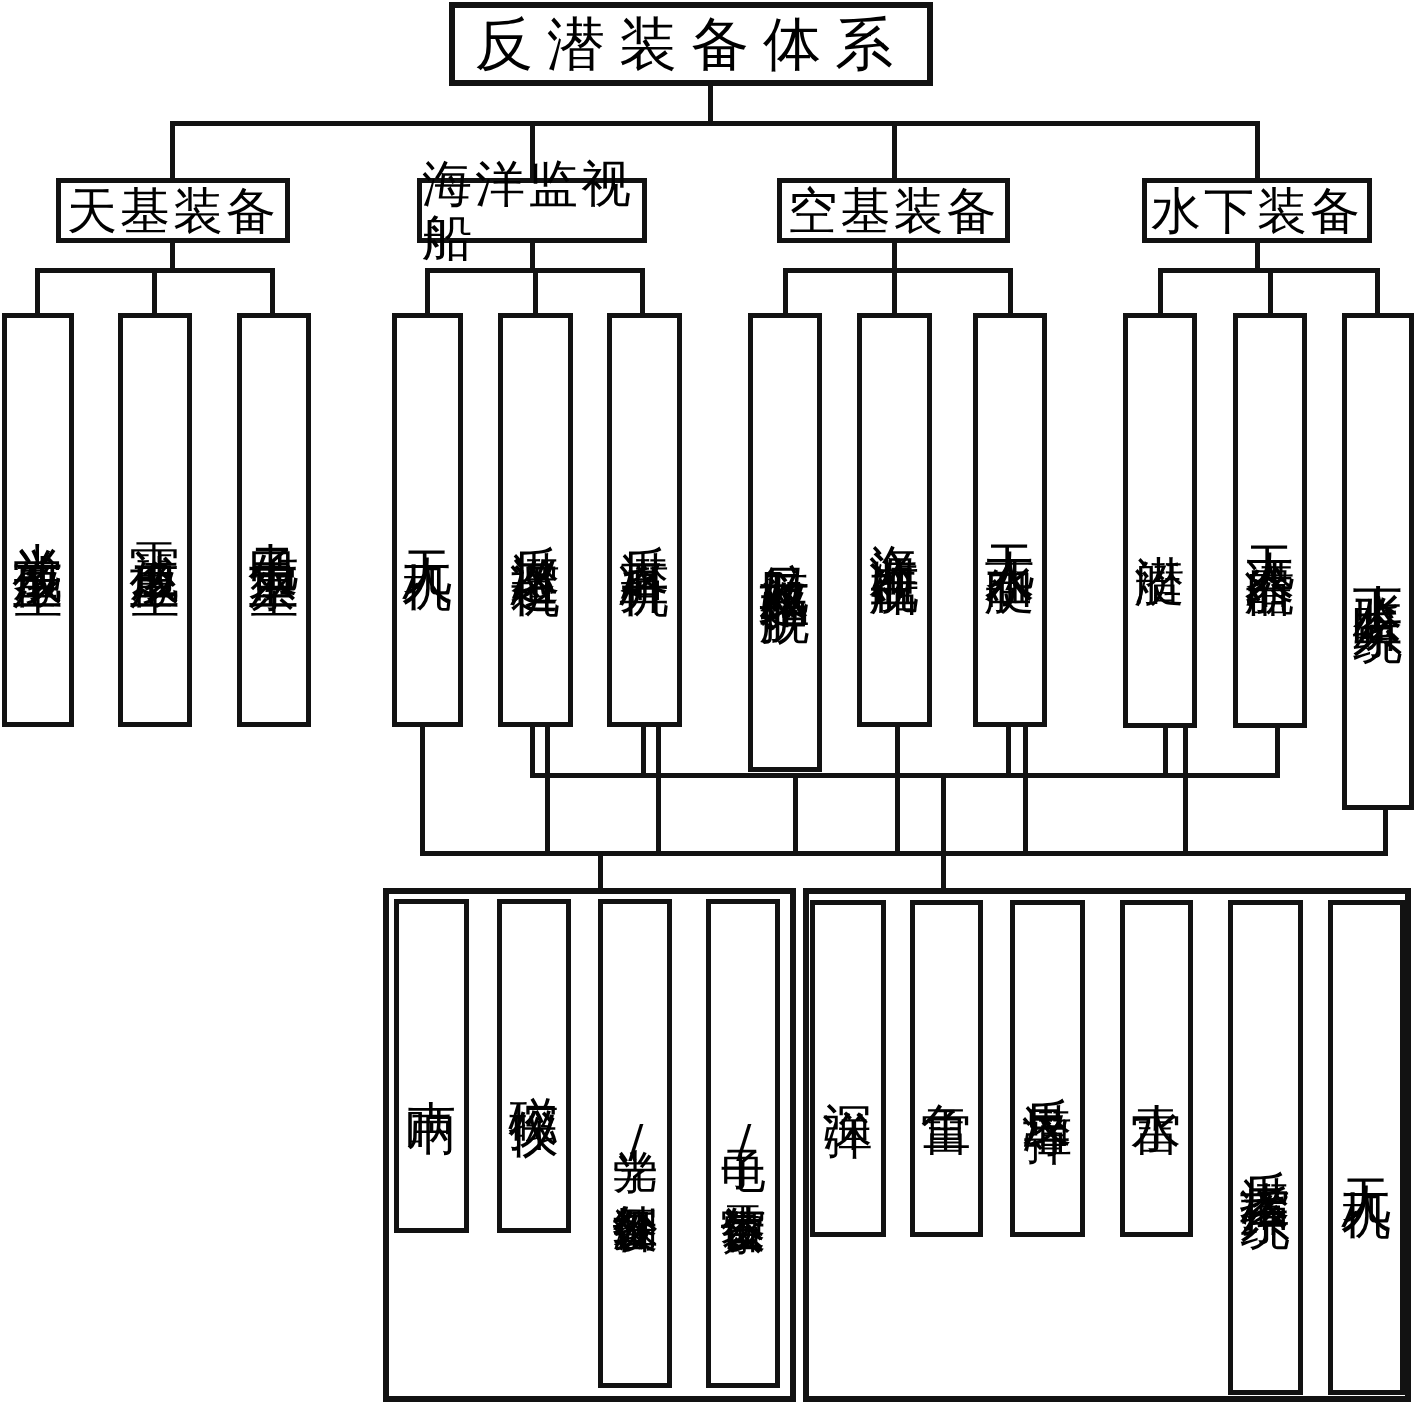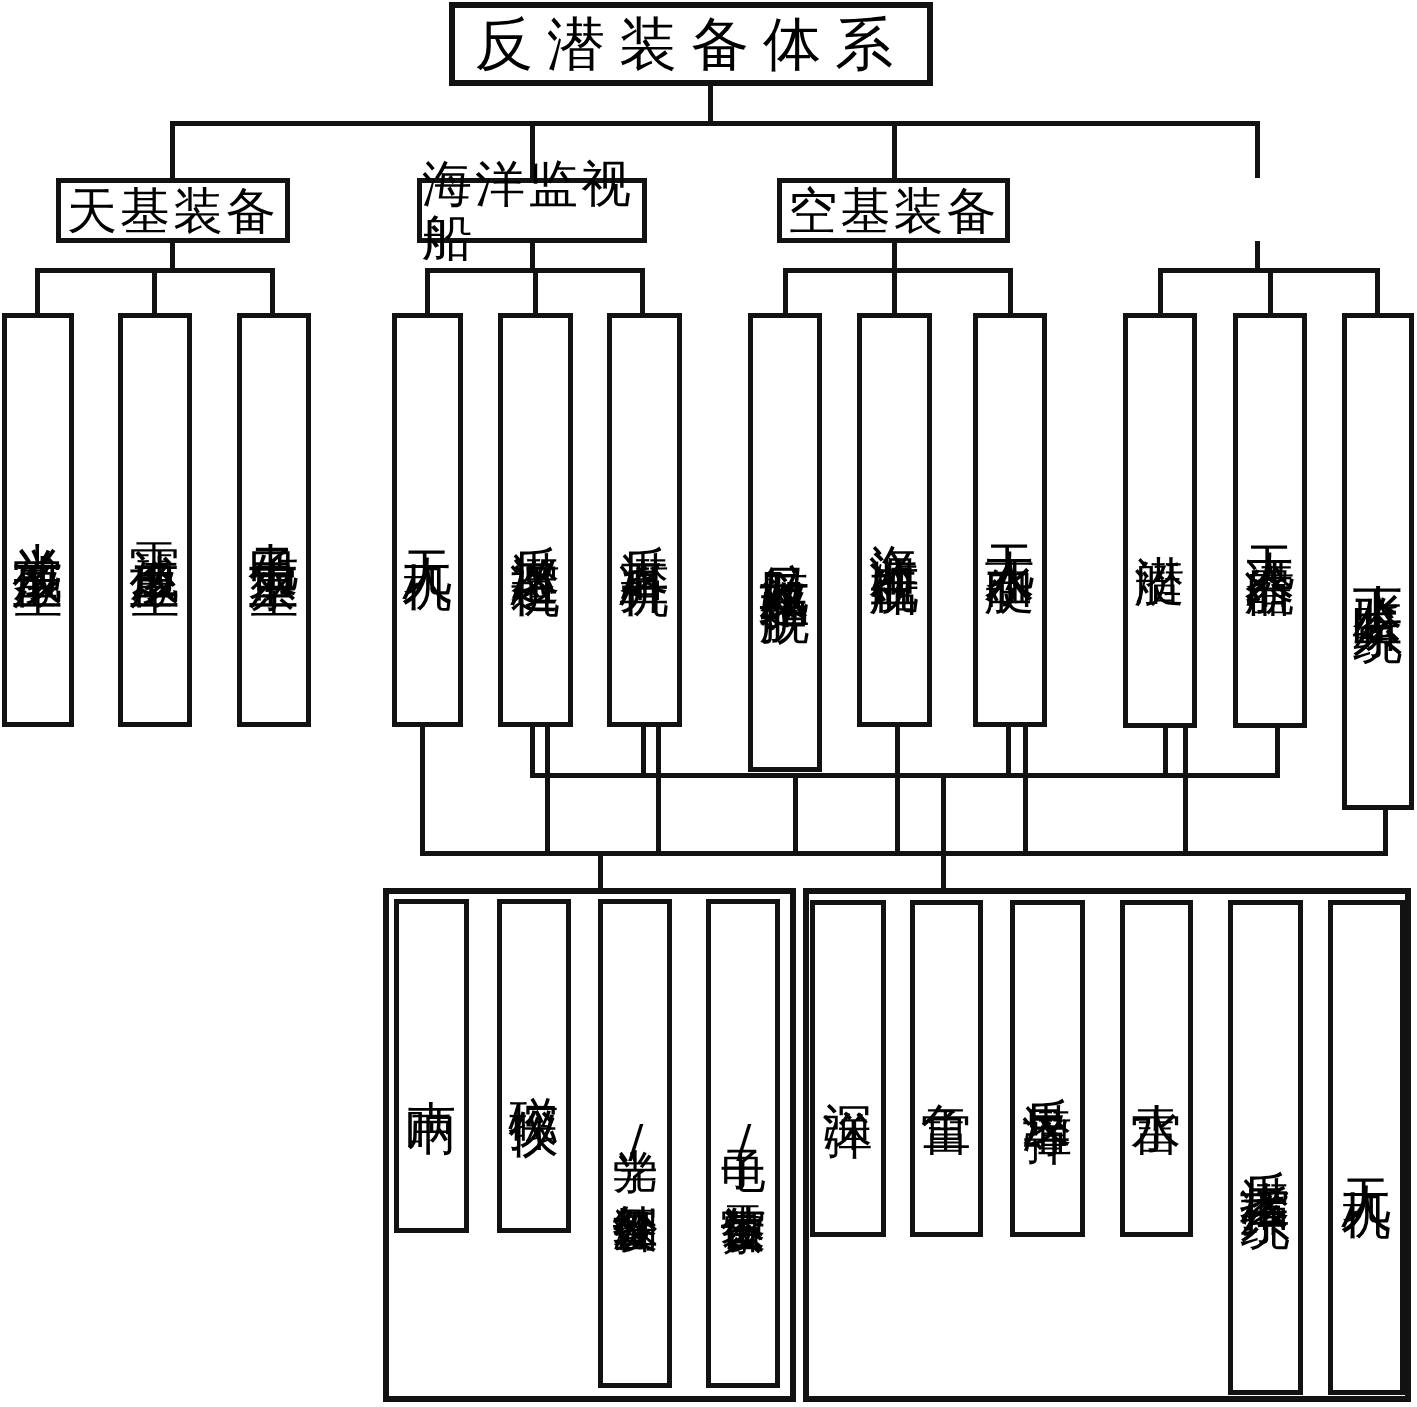--- a/index.html
+++ b/index.html
@@ -142,20 +142,21 @@
   <div class="ln l-dropR"></div>
 
   <div class="grp p-gL"></div>
   <div class="grp p-gR"></div>
 
   <div class="box root p-root">反潜装备体系</div>
 
   <div class="box hdr p-hspace">天基装备</div>
   <div class="box hdr p-hair">海洋监视船</div>
   <div class="box hdr p-hsurf">空基装备</div>
+  <div class="box hdr p-hunder">水下装备</div>
 
   <div class="box vbox p-s1">光学成像卫星</div>
   <div class="box vbox p-s2">雷达成像卫星</div>
   <div class="box vbox p-s3">电子侦察卫星</div>
 
   <div class="box vbox p-a1">无人机</div>
   <div class="box vbox p-a2">反潜巡逻机</div>
   <div class="box vbox p-a3">反潜直升机</div>
 
   <div class="box vbox p-f1">航母及巡驱护舰</div>

